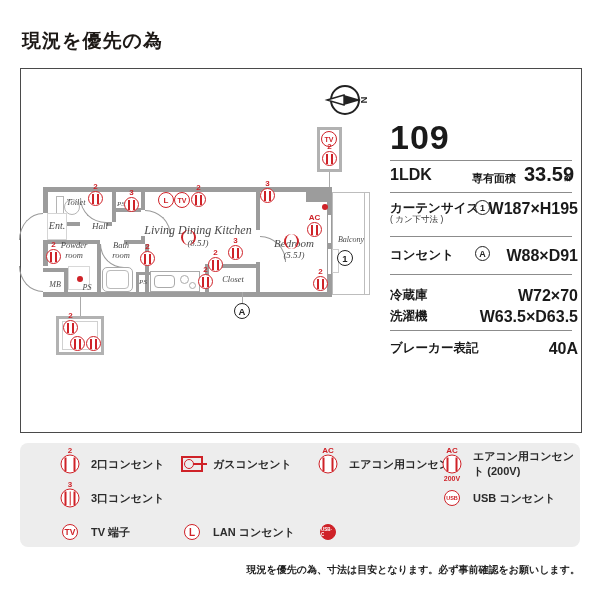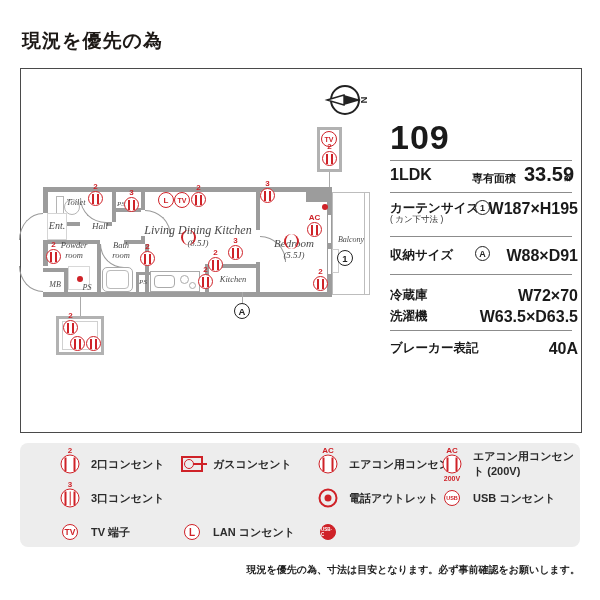--- a/index.html
+++ b/index.html
@@ -131,21 +131,21 @@
   <span class="rl" style="left:121px;top:204px;font-size:7px;">PS</span>
   <span class="rl" style="left:57px;top:226px;font-size:10px;">Ent.</span>
   <span class="rl" style="left:100px;top:226px;font-size:9px;">Hall</span>
   <span class="rl" style="left:74px;top:251px;font-size:8.5px;"><span>Powder</span><br><span>room</span></span>
   <span class="rl" style="left:121px;top:251px;font-size:8.5px;"><span>Bath</span><br><span>room</span></span>
   <span class="rl" style="left:55px;top:285px;font-size:8px;">MB</span>
   <span class="rl" style="left:87px;top:288px;font-size:8px;">PS</span>
   <span class="rl" style="left:143px;top:282px;font-size:7px;">PS</span>
   <span class="rl" style="left:198px;top:231px;font-size:12px;">Living Dining Kitchen</span>
   <span class="rl" style="left:198px;top:243px;font-size:9px;">(8.5J)</span>
-  <span class="rl" style="left:233px;top:280px;font-size:8.5px;">Kitchen</span>
+  <span class="rl" style="left:233px;top:280px;font-size:8.5px;">Closet</span>
   <span class="rl" style="left:294px;top:243px;font-size:11px;">Bedroom</span>
   <span class="rl" style="left:294px;top:255px;font-size:9px;">(5.5J)</span>
   <span class="rl" style="left:351px;top:240px;font-size:8px;">Balcony</span>
 
   <div class="callout" style="left:317px;top:127px;width:25px;height:45px;"></div>
   <i class="ldr" style="left:329px;top:172px;width:1px;height:15px;"></i>
   <div class="callout" style="left:56px;top:316px;width:48px;height:39px;"></div>
   <div class="fix" style="left:62px;top:321px;width:36px;height:29px;border-color:#d0d0d0;"></div>
   <i class="ldr" style="left:80px;top:297px;width:1px;height:19px;"></i>
   <i class="ldr" style="left:242px;top:292px;width:1px;height:11px;"></i>
@@ -216,21 +216,21 @@
   <div class="abs panel" id="area-val">33.59</div>
   <div class="abs panel" id="area-unit">㎡</div>
   <i class="abs rule" style="top:192px;"></i>
 
   <div class="abs panel spec-lbl" style="top:200px;">カーテンサイズ</div>
   <div class="abs spec-sub" style="top:214px;">( カン下寸法 )</div>
   <span class="abs refc" style="left:475px;top:200px;">1</span>
   <div class="abs panel spec-val" style="top:200px;">W187×H195</div>
   <i class="abs rule" style="top:236px;"></i>
 
-  <div class="abs panel spec-lbl" style="top:247px;">収納サイズ</div>
+  <div class="abs panel spec-lbl" style="top:247px;">コンセント</div>
   <span class="abs refc" style="left:475px;top:246px;">A</span>
   <div class="abs panel spec-val" style="top:247px;">W88×D91</div>
   <i class="abs rule" style="top:274px;"></i>
 
   <div class="abs panel spec-lbl" style="top:287px;">冷蔵庫</div>
   <div class="abs panel spec-val" style="top:287px;">W72×70</div>
   <div class="abs panel spec-lbl" style="top:308px;">洗濯機</div>
   <div class="abs panel spec-val" style="top:308px;">W63.5×D63.5</div>
   <i class="abs rule" style="top:330px;"></i>
 
@@ -275,26 +275,20 @@
     <span>LAN コンセント</span>
   </div>
   <div class="litem" style="left:296px;top:8px;">
     <span class="lgi">
         <span class="outlet big ctr">
           <em class="ic-num">AC</em>
         </span>
       </span>
     <span>エアコン用コンセント</span>
   </div>
-  <div class="litem" style="left:296px;top:42px;">
-    <span class="lgi">
-        <span class="phone-lg ctr"></span>
-      </span>
-    <span>電話アウトレット</span>
-  </div>
   <div class="litem" style="left:296px;top:76px;">
     <span class="lgi">
         <span class="ctxt usbc big ctr">USB-C</span>
       </span>
   </div>
   <div class="litem" style="left:420px;top:8px;">
     <span class="lgi">
         <span class="outlet big ctr">
           <em class="ic-num">AC</em>
           <em class="ic-sub">200V</em>

